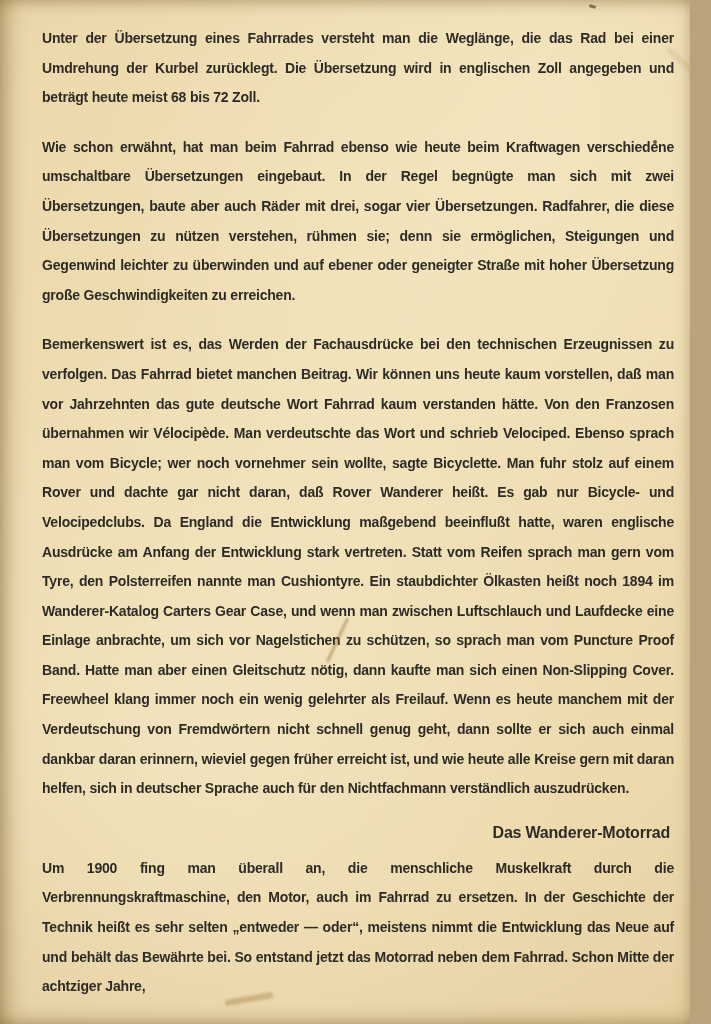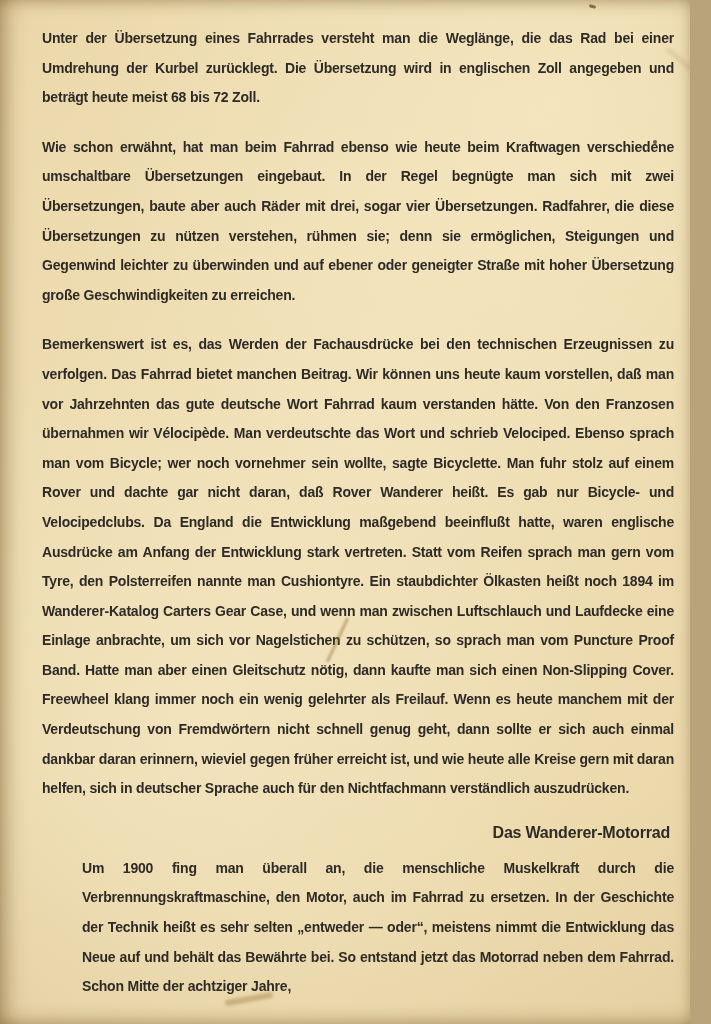--- a/index.html
+++ b/index.html
@@ -44,21 +44,20 @@
     font-weight: 700;
     letter-spacing: -0.2px;
     text-align: right;
     color: #2e2b26;
   }
   .last-par-wrap {
     position: relative;
   }
   .last-par-wrap p {
     margin-bottom: 0;
-    margin-left: 40px;
   }
   .page-number {
     position: absolute;
     right: -34px;
     bottom: 4px;
     font-size: 15px;
     font-weight: 700;
     color: #2e2b26;
     font-family: Liberation Serif, serif;
   }

